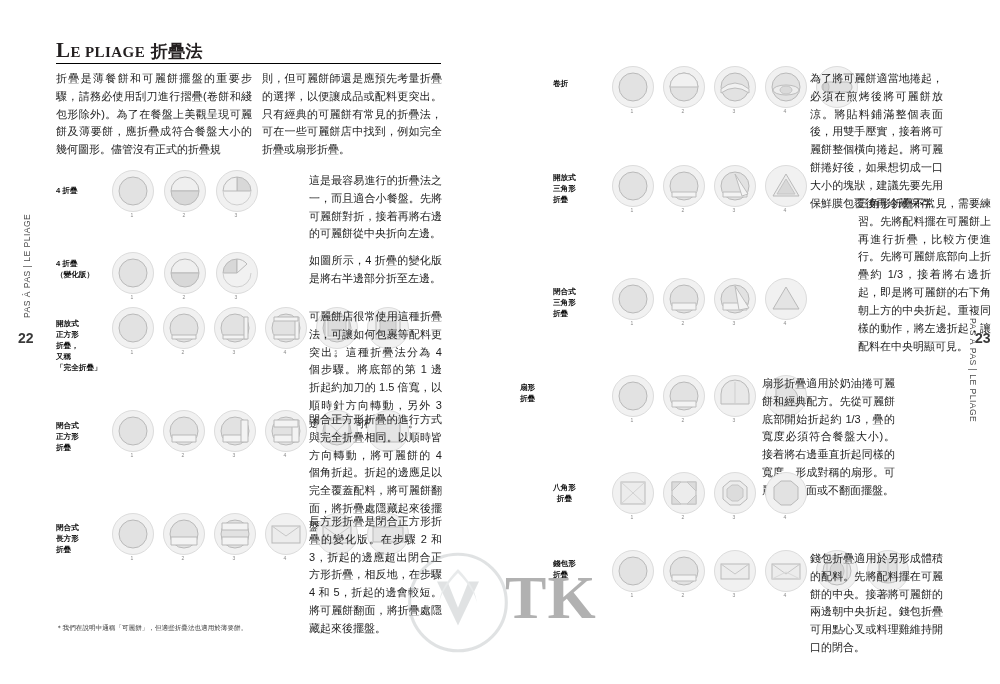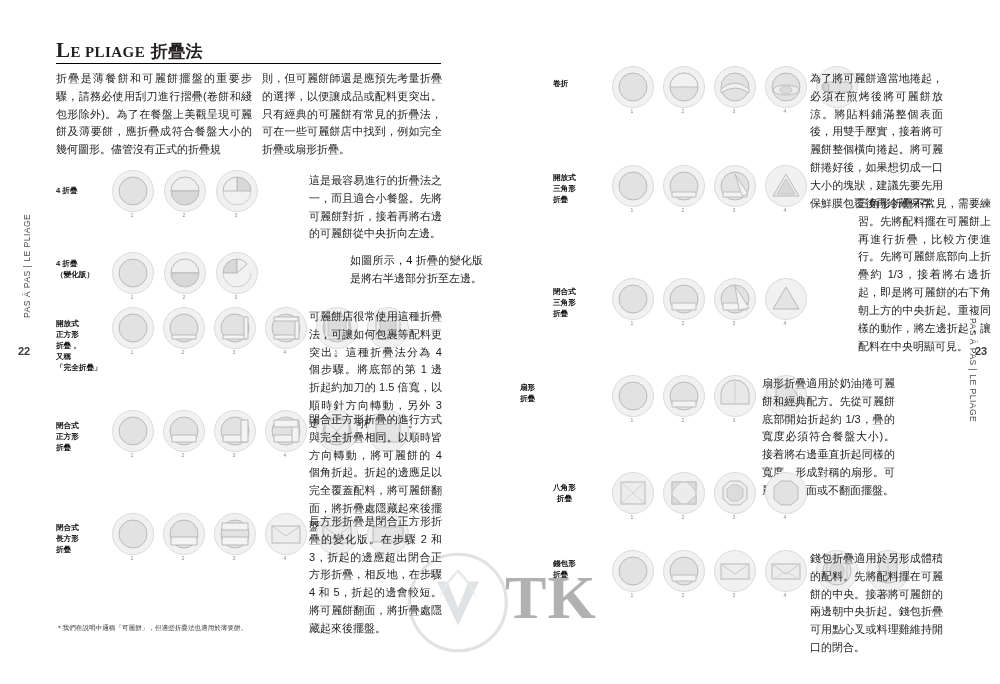--- a/index.html
+++ b/index.html
@@ -26,21 +26,21 @@
     transform:rotate(-90deg);
     transform-origin:left top;
   }
   .side-tab.right{
     left:978px;top:318px;
     transform:rotate(90deg);
     transform-origin:left top;
   }
   .folio{
     position:absolute;
-    font-size:11px;color:#3a3a3a;font-weight:bold;margin-top:15px;
+    font-size:14px;color:#3a3a3a;font-weight:bold;
   }
   .folio.left{left:18px;top:330px;}
   .folio.right{left:975px;top:330px;}
 
   
   .title{
     position:absolute;left:56px;top:38px;
     font-size:21px;
     font-family:"Liberation Serif", serif;
     letter-spacing:.02em;
@@ -185,21 +185,21 @@
       <div class="fig">
         <svg width="40" height="40" viewBox="0 0 40 40">
           <path d="M20 20 L20 6 A14 14 0 0 0 6 20 Z" fill="#d8d8d8" stroke="#b9b9b9"></path>
           <path d="M20 20 L20 6 A14 14 0 0 1 30 11 Z" fill="#efefef" stroke="#b9b9b9"></path>
           <path d="M6 20 A14 14 0 0 0 34 20" fill="none" stroke="#cfcfcf"></path>
         </svg>
       </div>
       <div class="num">3</div>
     </div>
   </div>
-  <div class="body" style="left:309px;top:252px;width:133px;margin-left:41px;">如圖所示，4 折疊的變化版是將右半邊部分折至左邊。</div>
+  <div class="body" style="left:309px;top:252px;width:133px;">如圖所示，4 折疊的變化版是將右半邊部分折至左邊。</div>
 
   <div class="lbl" style="left:56px;top:318px;">
     <div>開放式</div>
     <div>正方形</div>
     <div>折疊，</div>
     <div>又稱</div>
     <div>「完全折疊」</div>
   </div>
   <div class="steps" style="left:112px;top:307px;gap:11px;">
     <div class="step">

